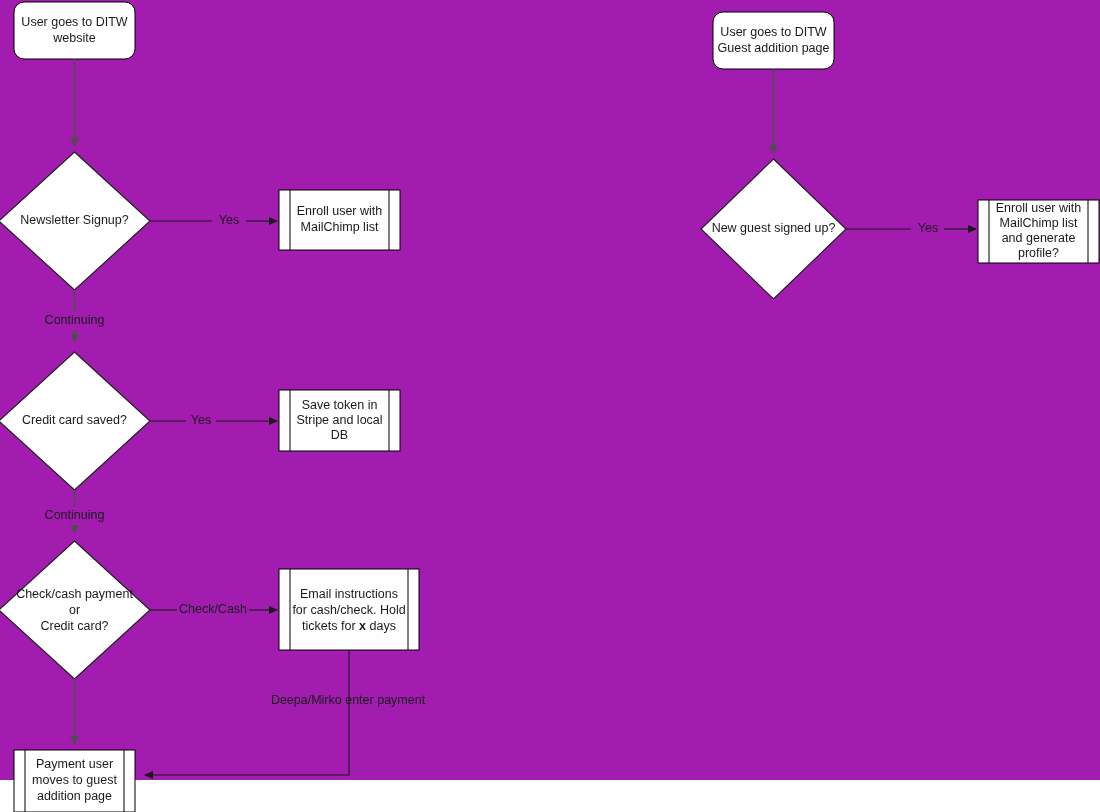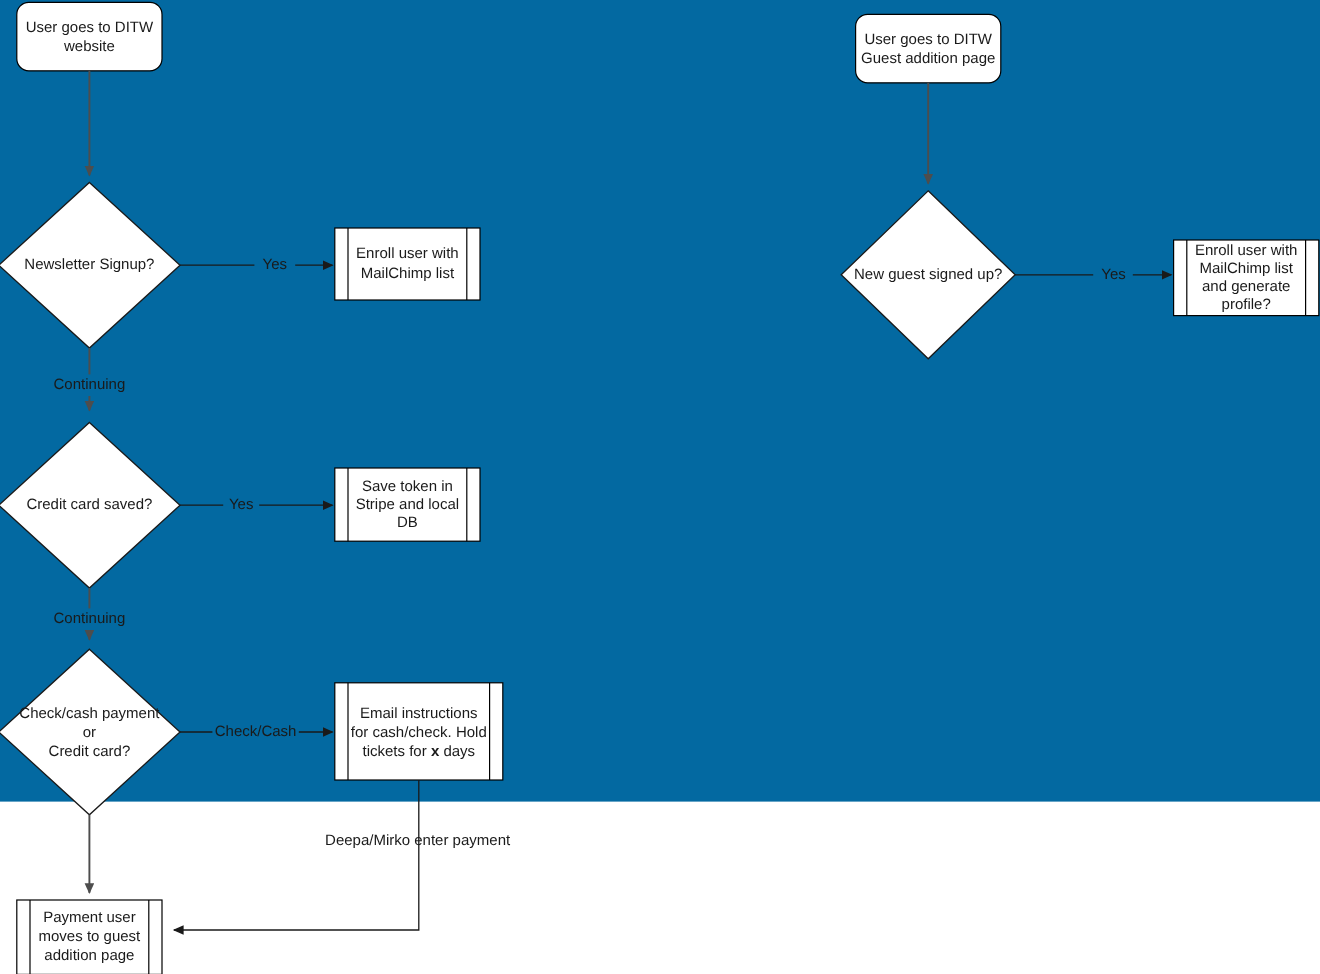--- a/index.html
+++ b/index.html
@@ -10,22 +10,22 @@
   }
   body {
     font-family: "Liberation Sans", sans-serif;
     width: 1100px;
     height: 812px;
     overflow: hidden;
   }
   #diagram-root {
     position: relative;
     width: 1100px;
-    height: 668px;
-    background: #0369a1;
+    height: 780px;
+    background: #a21caf;
     text-decoration: underline;
   }
   svg#flow {
     display: block;
     width: 1100px;
     height: 812px;
   }
   .shape-stroke {
     fill: #ffffff;
     stroke: #000000;

